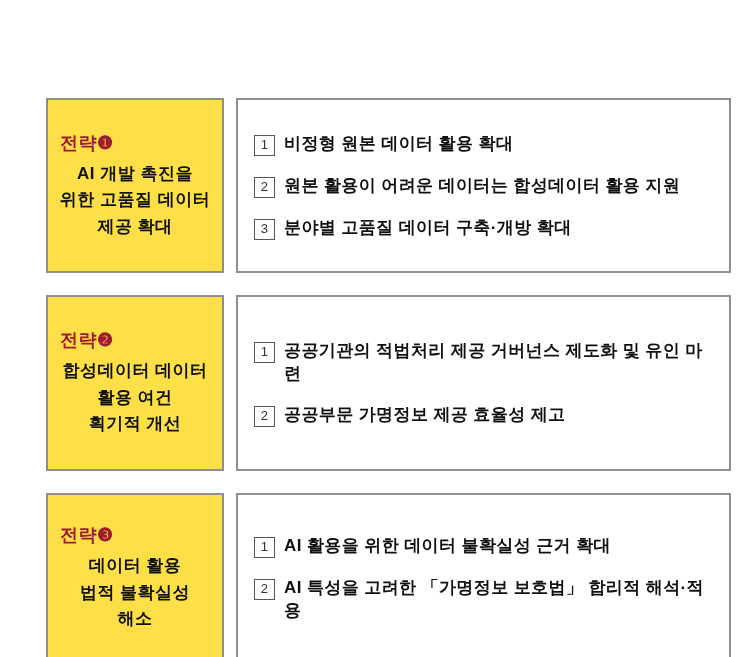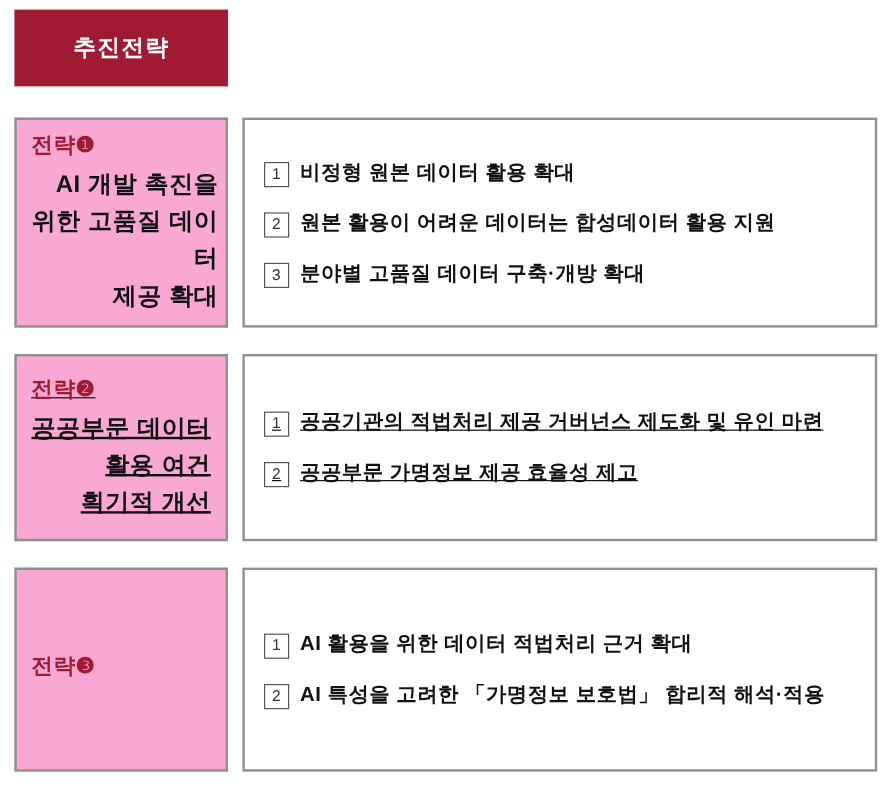--- a/index.html
+++ b/index.html
@@ -49,40 +49,41 @@
     display: flex;
     gap: 12px;
     margin-bottom: 22px;
   }
   .strategy-row:last-child { margin-bottom: 0; }
 
   .strategy-box {
     width: 178px;
     flex: 0 0 178px;
     box-sizing: border-box;
-    background: #f9a8d4;
+    background: #fde047;
     border: 2px solid #8f8f8f;
     display: flex;
     flex-direction: column;
     align-items: center;
     justify-content: center;
     padding: 10px 6px;
+    margin-left: 34px;
   }
   .strategy-label {
     align-self: flex-start;
     margin-left: 6px;
     color: #9e1b32;
     font-weight: bold;
     font-size: 18px;
     margin-bottom: 6px;
     letter-spacing: 0.5px;
   }
   .strategy-text {
-    text-align: right;
-    font-size: 20px;
+    text-align: center;
+    font-size: 17px;
     font-weight: bold;
     line-height: 1.55;
     color: #111111;
     letter-spacing: 0.5px;
   }
 
   .tasks-box {
     flex: 1 1 auto;
     box-sizing: border-box;
     background: #ffffff;
@@ -111,30 +112,29 @@
     font-size: 13px;
     font-weight: normal;
     margin-right: 9px;
     margin-top: 3px;
     color: #333333;
     background: #ffffff;
   }
   .task-text { flex: 1 1 auto; }
 
   .row1 { height: 175px; }
-  .row2 { height: 156px; text-decoration: underline; }
+  .row2 { height: 176px; }
   .row3 { height: 170px; }
 </style>
 </head>
 <body>
 
 <div class="board">
 
   <div class="header-row">
-    <div class="header-cell header-left">추진전략</div>
   </div>
 
   <div class="strategy-row row1">
     <div class="strategy-box">
       <div class="strategy-label">전략❶</div>
       <div class="strategy-text" style="white-space: pre-line;">AI 개발 촉진을
 위한 고품질 데이터
 제공 확대</div>
     </div>
     <div class="tasks-box">
@@ -149,44 +149,47 @@
       <div class="task-item">
         <span class="task-num">3</span>
         <span class="task-text">분야별 고품질 데이터 구축·개방 확대</span>
       </div>
     </div>
   </div>
 
   <div class="strategy-row row2">
     <div class="strategy-box">
       <div class="strategy-label">전략❷</div>
-      <div class="strategy-text" style="white-space: pre-line;">공공부문 데이터
+      <div class="strategy-text" style="white-space: pre-line;">합성데이터 데이터
 활용 여건
 획기적 개선</div>
     </div>
     <div class="tasks-box">
       <div class="task-item">
         <span class="task-num">1</span>
         <span class="task-text">공공기관의 적법처리 제공 거버넌스 제도화 및 유인 마련</span>
       </div>
       <div class="task-item">
         <span class="task-num">2</span>
         <span class="task-text">공공부문 가명정보 제공 효율성 제고</span>
       </div>
     </div>
   </div>
 
   <div class="strategy-row row3">
     <div class="strategy-box">
       <div class="strategy-label">전략❸</div>
+      <div class="strategy-text" style="white-space: pre-line;">데이터 활용
+법적 불확실성
+해소</div>
     </div>
     <div class="tasks-box">
       <div class="task-item">
         <span class="task-num">1</span>
-        <span class="task-text">AI 활용을 위한 데이터 적법처리 근거 확대</span>
+        <span class="task-text">AI 활용을 위한 데이터 불확실성 근거 확대</span>
       </div>
       <div class="task-item">
         <span class="task-num">2</span>
         <span class="task-text">AI 특성을 고려한 「가명정보 보호법」 합리적 해석·적용</span>
       </div>
     </div>
   </div>
 
 </div>
 

